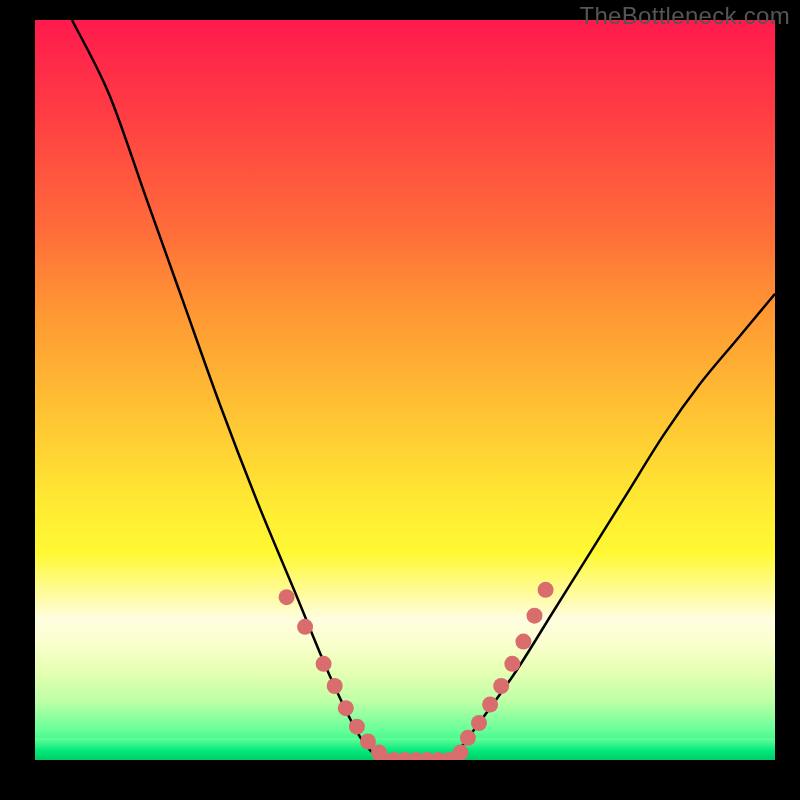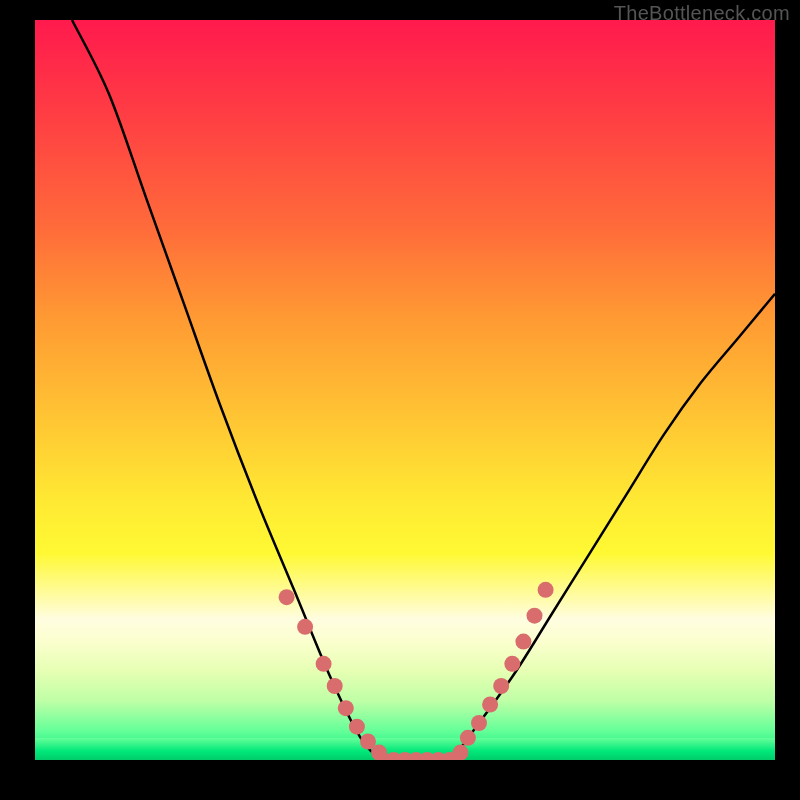--- a/index.html
+++ b/index.html
@@ -55,21 +55,21 @@
   svg.curve {
     position: absolute;
     left: 0; top: 0;
     width: 740px; height: 740px;
   }
   .watermark {
     position: absolute;
     top: 2px;
     right: 10px;
     font-family: Arial, Helvetica, sans-serif;
-    font-size: 20px;
+    font-size: 24px;
     font-weight: 500;
     color: #555;
     letter-spacing: 0.3px;
   }
 </style>
 </head>
 <body>
 
 <div class="outer-frame">
   <div class="plot-area">

